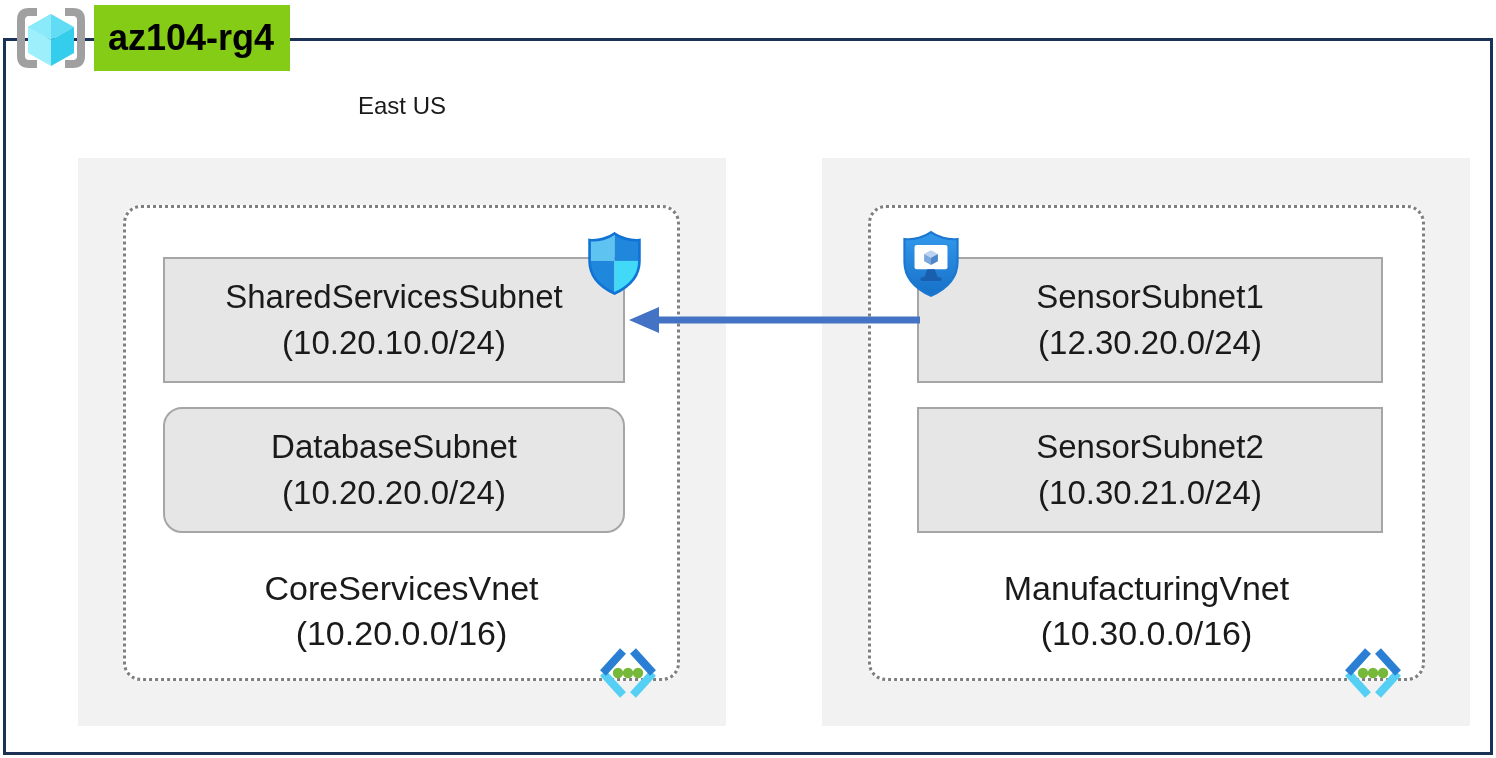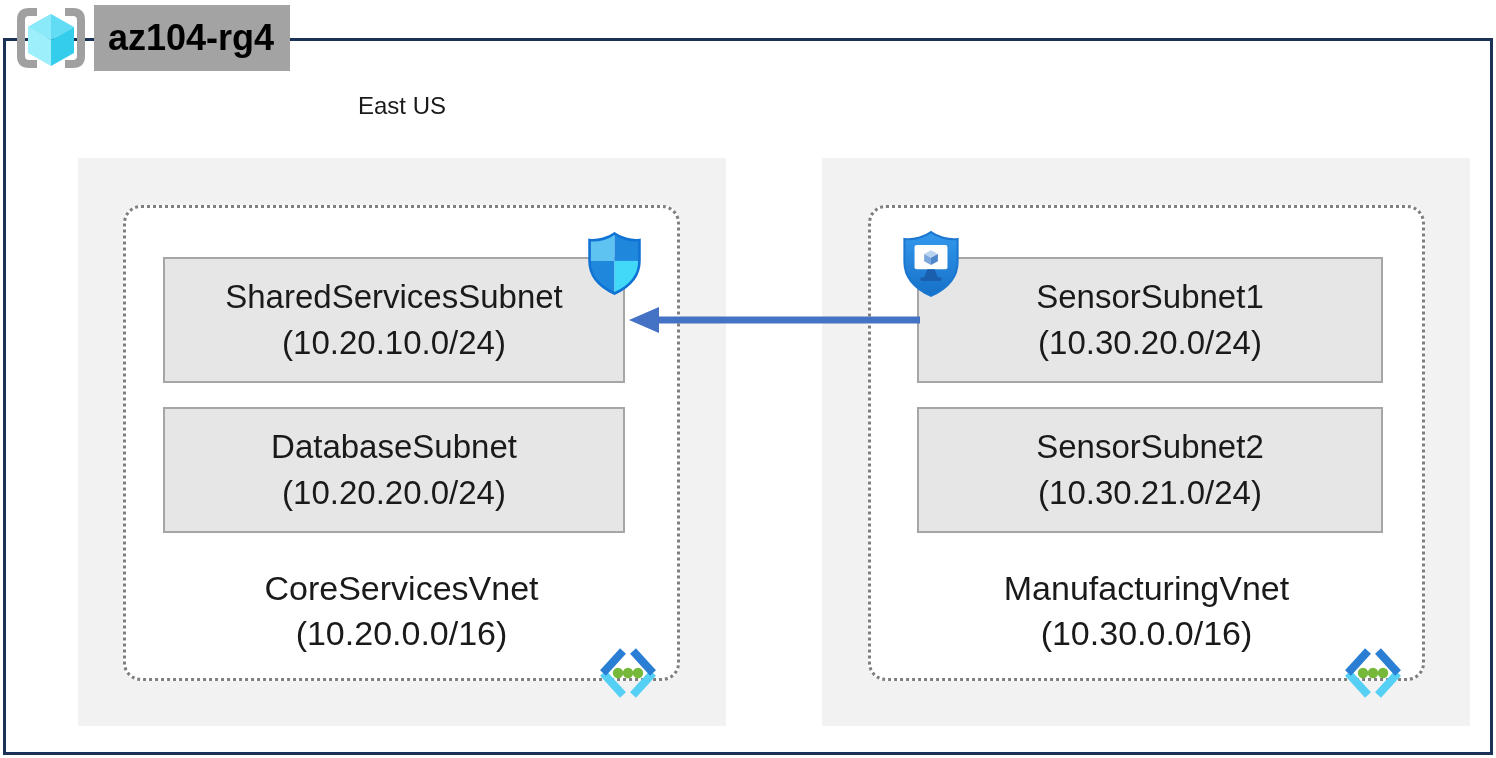--- a/index.html
+++ b/index.html
@@ -20,21 +20,21 @@
   .frame{
     position:absolute;left:3px;top:38px;width:1490px;height:717px;
     border:3px solid var(--frame-navy);
   }
   .rg-header{
     position:absolute;left:10px;top:4px;height:68px;
     display:flex;align-items:center;z-index:6;
   }
   .rg-icon{width:82px;height:66px;flex:0 0 auto;}
   .rg-title{
-    background:#a3a3a3;padding:0 16px 0 14px;margin-left:2px;
+    background:#84cc16;padding:0 16px 0 14px;margin-left:2px;
     font-size:36px;font-weight:bold;color:#000;line-height:66px;white-space:nowrap;
   }
   .region-title{
     position:absolute;top:92px;width:648px;text-align:center;
     font-size:24px;color:var(--text-color);z-index:2;
   }
   .region-box{
     position:absolute;top:158px;width:648px;height:568px;
     background:var(--region-bg);z-index:1;
   }
@@ -84,28 +84,28 @@
   <div class="region-box" style="left:78px;"></div>
   <div class="region-box" style="left:822px;"></div>
 
   <div class="vnet-box" style="left:123px;"></div>
   <div class="vnet-box" style="left:868px;"></div>
 
   <div class="subnet-box" style="left:163px;top:257px;">
     <span>SharedServicesSubnet</span>
     <span>(10.20.10.0/24)</span>
   </div>
-  <div class="subnet-box" style="left:163px;top:407px;">
+  <div class="subnet-box" style="left:163px;top:407px;border-radius:19px;">
     <span>DatabaseSubnet</span>
     <span>(10.20.20.0/24)</span>
   </div>
 
   <div class="subnet-box" style="left:917px;top:257px;width:466px;">
     <span>SensorSubnet1</span>
-    <span>(10.30.20.0/24)</span>
+    <span>(12.30.20.0/24)</span>
   </div>
   <div class="subnet-box" style="left:917px;top:407px;width:466px;">
     <span>SensorSubnet2</span>
     <span>(10.30.21.0/24)</span>
   </div>
 
   <div class="vnet-label" style="left:123px;">
     <div>CoreServicesVnet</div>
     <div>(10.20.0.0/16)</div>
   </div>

